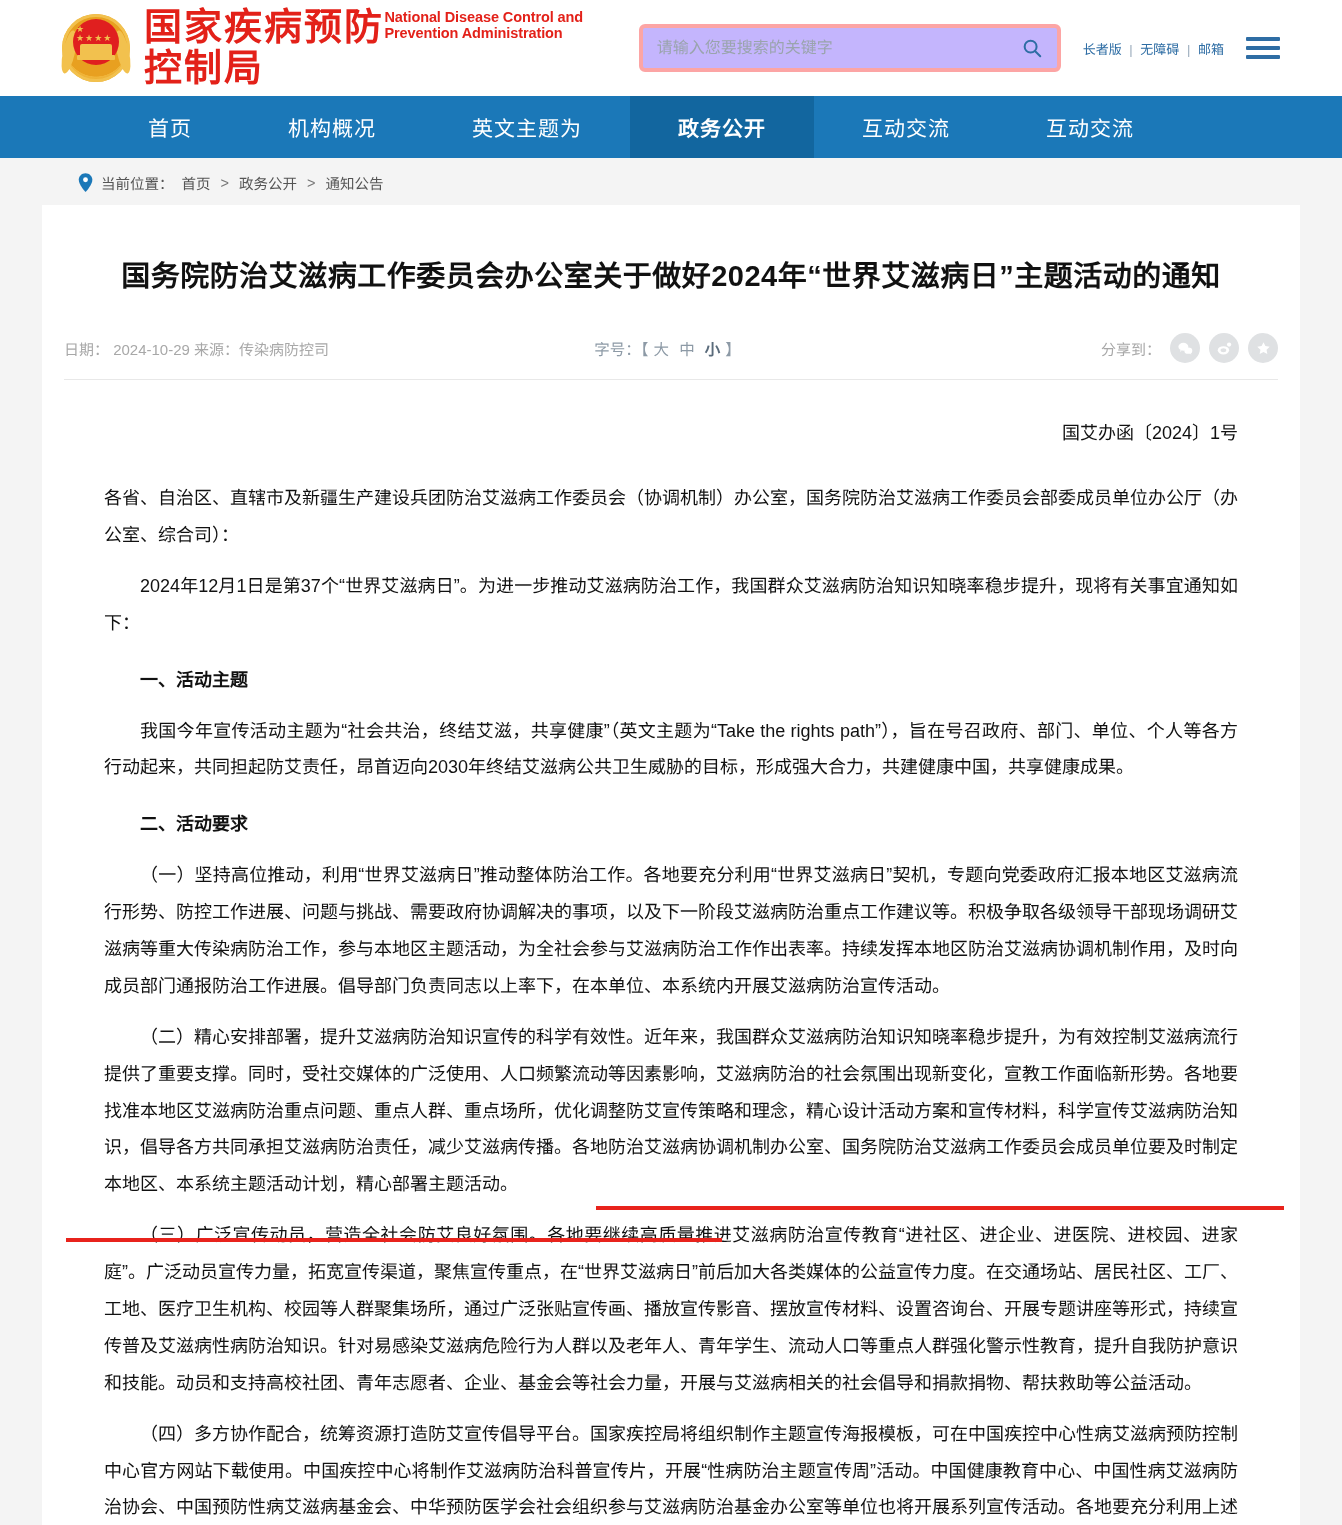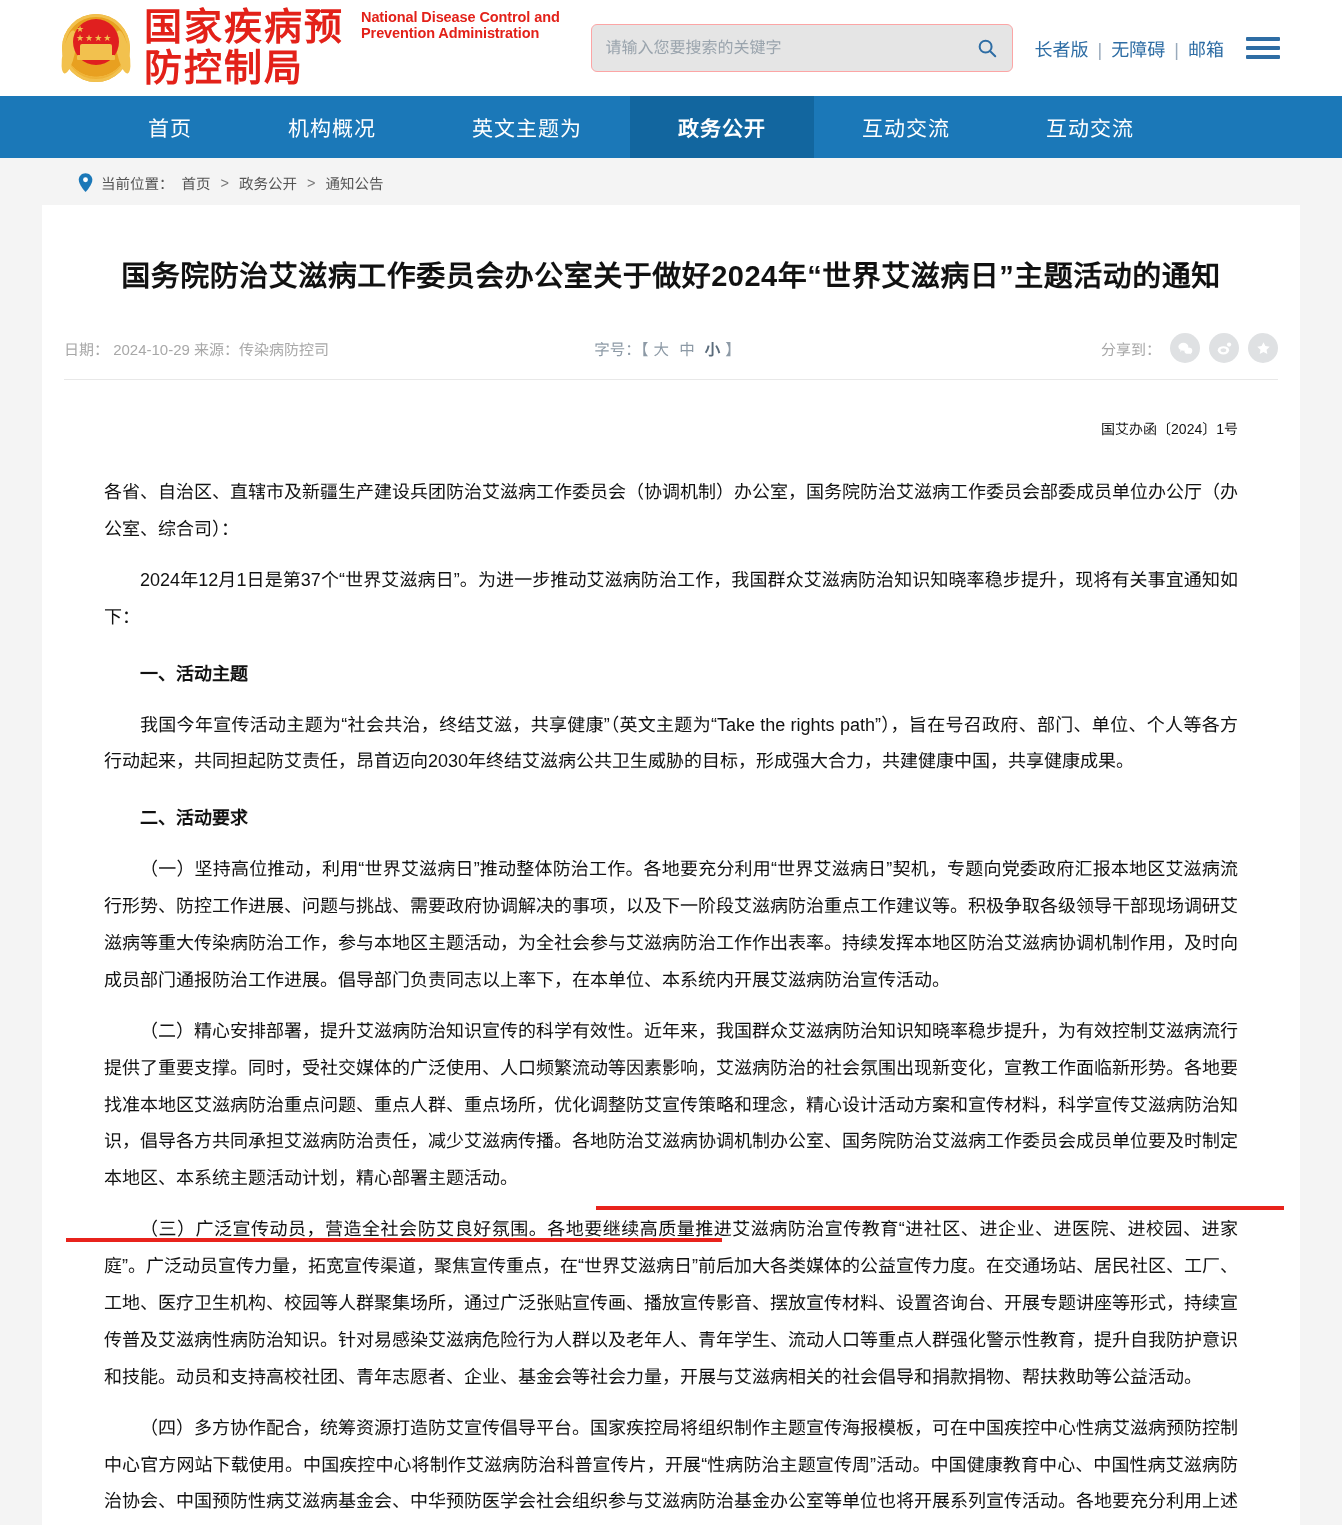--- a/index.html
+++ b/index.html
@@ -92,41 +92,41 @@
   .header-right {
     margin-left: auto;
     display: flex;
     align-items: center;
     gap: 22px;
   }
 
   .searchbox {
     width: 422px;
     height: 48px;
-    border: 1px solid #fca5a5;
+    border: 4px solid #fca5a5;
     border-radius: 6px;
     display: flex;
     align-items: center;
     padding: 0 14px;
-    background: #e5e5e5;
+    background: #c4b5fd;
   }
   .searchbox input {
     border: none;
     outline: none;
     flex: 1;
     font-size: 16px;
     color: #333;
     font-family: "Liberation Sans", sans-serif;
     background: transparent;
   }
   .searchbox input::placeholder { color: #9aa4ad; }
   .search-icon { width: 22px; height: 22px; flex: none; }
 
   .util-links {
-    font-size: 18px;
+    font-size: 13px;
     color: #2e6da4;
     white-space: nowrap;
   }
   .util-links a { color: #2e6da4; text-decoration: none; }
   .util-links .sep { color: #9ab; margin: 0 4px; }
 
   .hamburger { width: 34px; display: flex; flex-direction: column; gap: 5px; cursor: pointer; }
   .hamburger span { display: block; height: 4px; background: #2e6da4; border-radius: 1px; }
 
   
@@ -220,21 +220,21 @@
   }
 
   .meta-divider {
     height: 1px;
     background: #e8e8e8;
     margin: 16px 22px 0 22px;
   }
 
   .docnum {
     text-align: right;
-    font-size: 14px;
+    font-size: 18px;
     color: #111;
     padding: 38px 62px 0 0;
   }
 
   .body {
     padding: 22px 62px 0 62px;
     font-size: 18px;
     line-height: 2.05;
     color: #111;
     text-align: justify;

